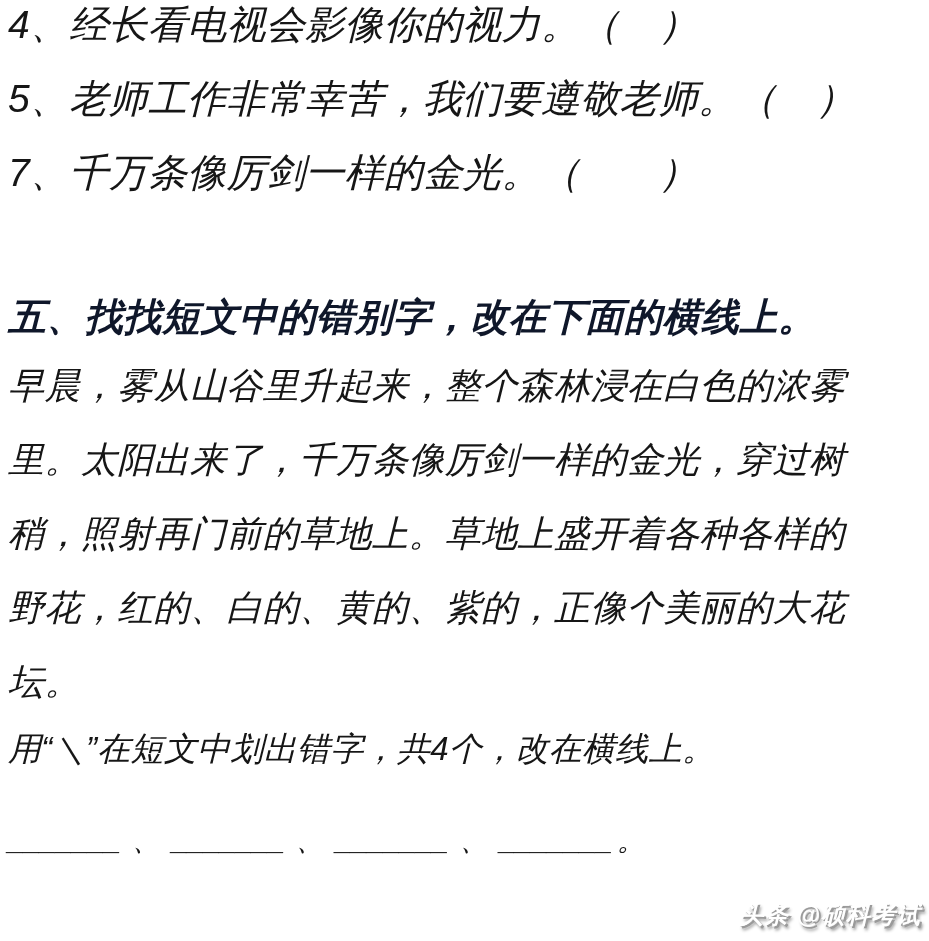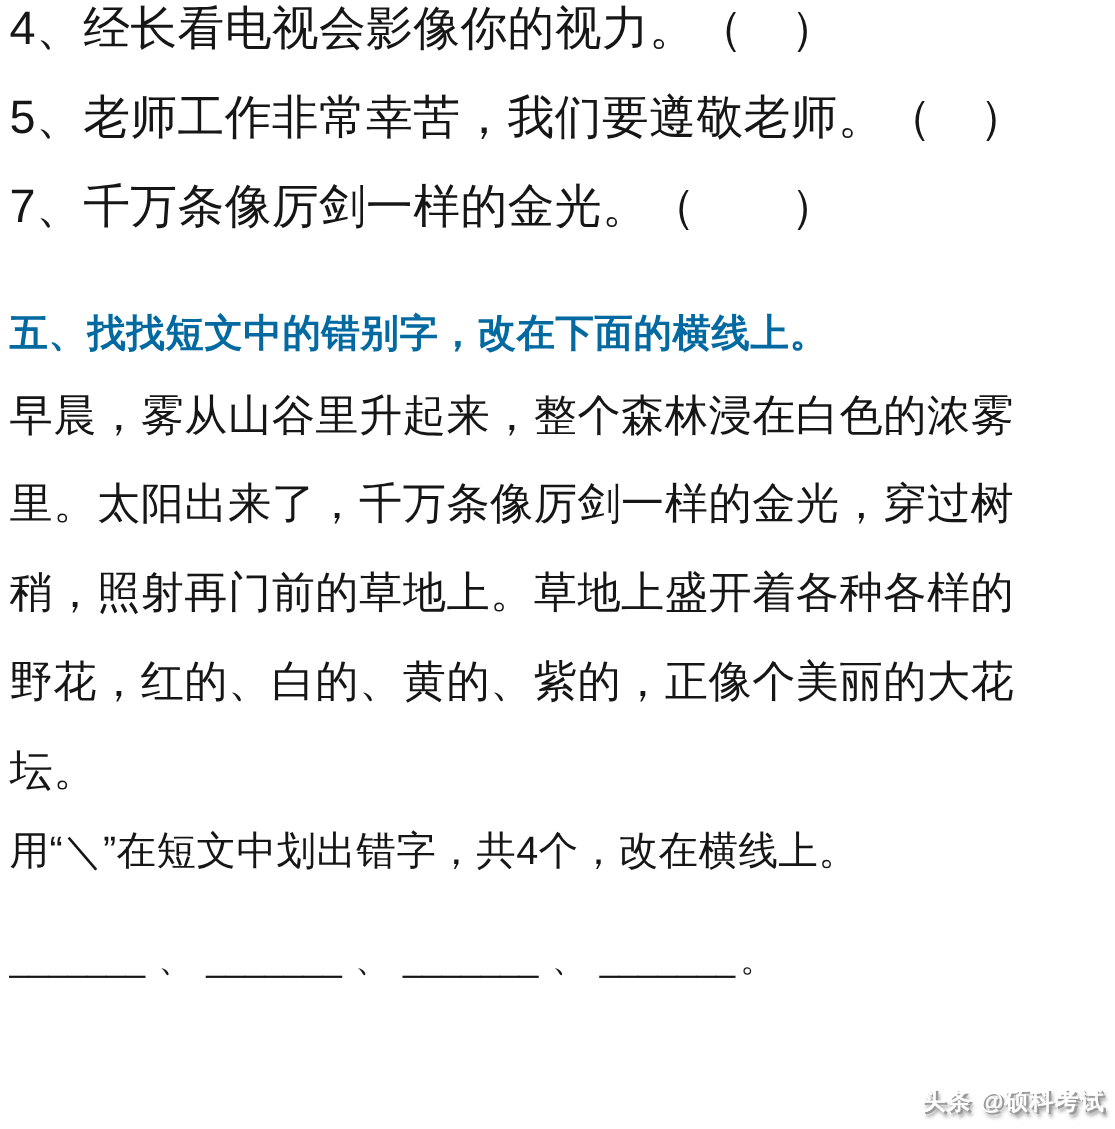--- a/index.html
+++ b/index.html
@@ -5,43 +5,44 @@
   * { margin: 0; padding: 0; box-sizing: border-box; }
   html, body { background: #ffffff; }
   .page {
     position: relative;
     width: 929px;
     height: 941px;
     background: #ffffff;
     overflow: hidden;
     font-family: "Liberation Sans", "DejaVu Sans", sans-serif;
     color: #161616;
+    font-style: italic;
   }
   .content { padding-left: 8px; padding-right: 4px; }
 
   
   .judgement-list { margin-top: -12px; }
   .j-item {
     font-size: 39px;
     line-height: 74px;
     white-space: nowrap;
     letter-spacing: 0.3px;
   }
   .j-item .num { display: inline; }
   .j-item .brackets { display: inline; }
 
   
   .section-header {
-    margin-top: 44px;
-    font-size: 32px;
+    margin-top: 84px;
+    font-size: 38px;
     line-height: 46px;
     font-weight: 700;
     letter-spacing: 0.5px;
     white-space: nowrap;
-    color: #0369a1;
+    color: #0f172a;
   }
 
   
   .paragraph { margin-top: 9px; }
   .p-line {
     font-size: 36px;
     line-height: 74px;
     letter-spacing: 0.4px;
     white-space: nowrap;
   }
@@ -63,21 +64,21 @@
   }
   .answer-row .blank { letter-spacing: 0; }
   .answer-row .sep { margin: 0 11px; }
   .answer-row .term { margin-left: 4px; }
 
   
   .watermark {
     position: absolute;
     right: 8px;
     bottom: 10px;
-    font-size: 20px;
+    font-size: 24px;
     font-weight: 700;
     letter-spacing: 1px;
     white-space: nowrap;
     color: #ffffff;
     text-shadow: 2px 2px 0 #9a9a9a, 3px 4px 3px rgba(40,40,40,0.45);
   }
 </style>
 </head>
 <body>
 

